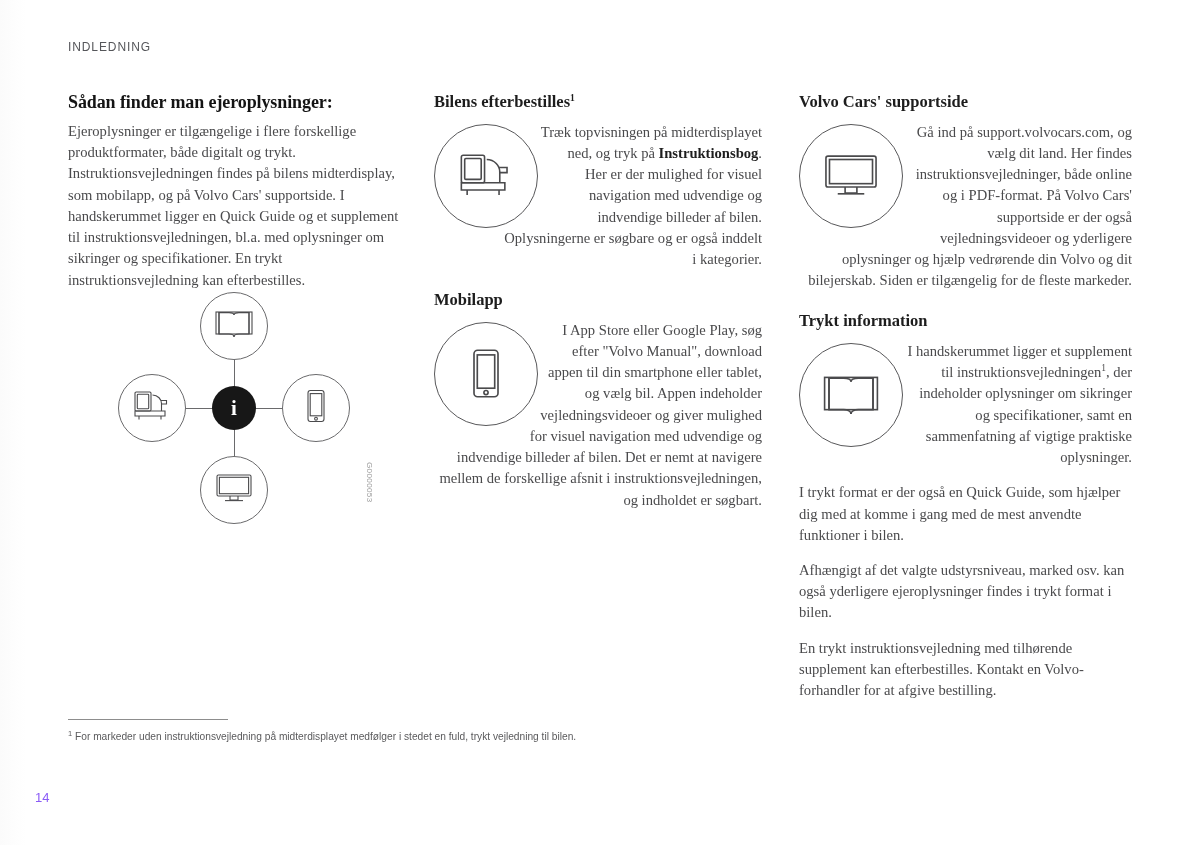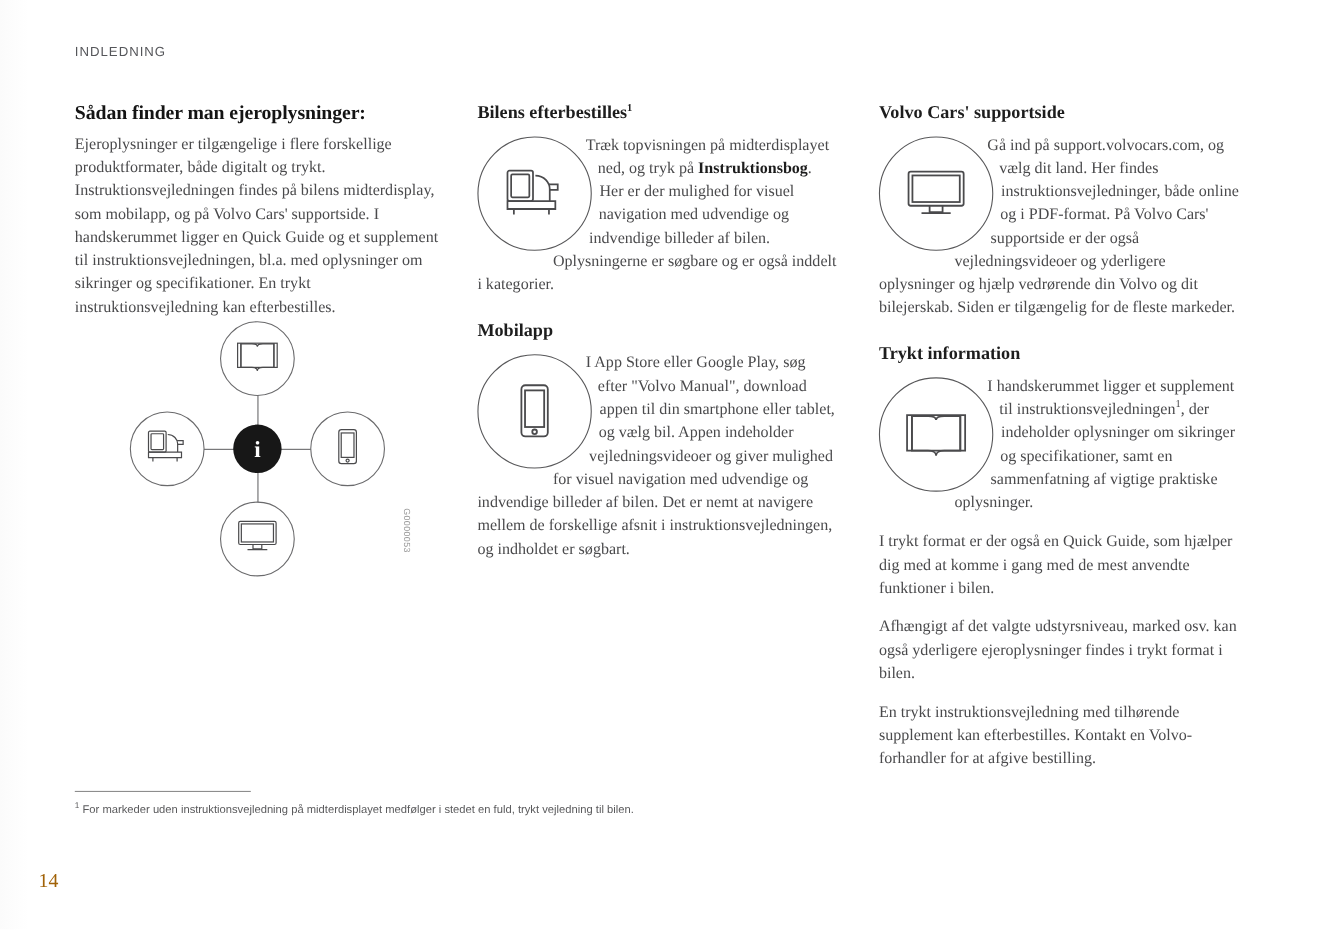--- a/index.html
+++ b/index.html
@@ -96,20 +96,21 @@
     margin: 2px 14px 4px 0;
     shape-outside: circle(52px);
   }
   .icon-circle svg { display: block; }
 
   .flowtext {
     font-size: 14.6px;
     line-height: 1.455;
     color: #4a4a4c;
     margin: 0;
+    text-align: right;
   }
 
   .clearfix::after { content: ""; display: block; clear: both; }
 
   .block-gap { height: 20px; }
 
   
   .hub {
     position: absolute;
     left: 118px;
@@ -197,23 +198,22 @@
   .footnote .fn-mark {
     font-size: 7.5px;
     vertical-align: super;
     line-height: 0;
   }
 
   .page-number {
     position: absolute;
     left: 35px;
     top: 790px;
-    font-size: 18px;
-    color: #a16207;
-    font-family: Liberation Serif, serif;
+    font-size: 13px;
+    color: #8b5cf6;
   }
 </style>
 </head>
 <body>
 
 <div class="page">
 
   <div class="paper-edge"></div>
 
   <div class="chapter-label">INDLEDNING</div>

